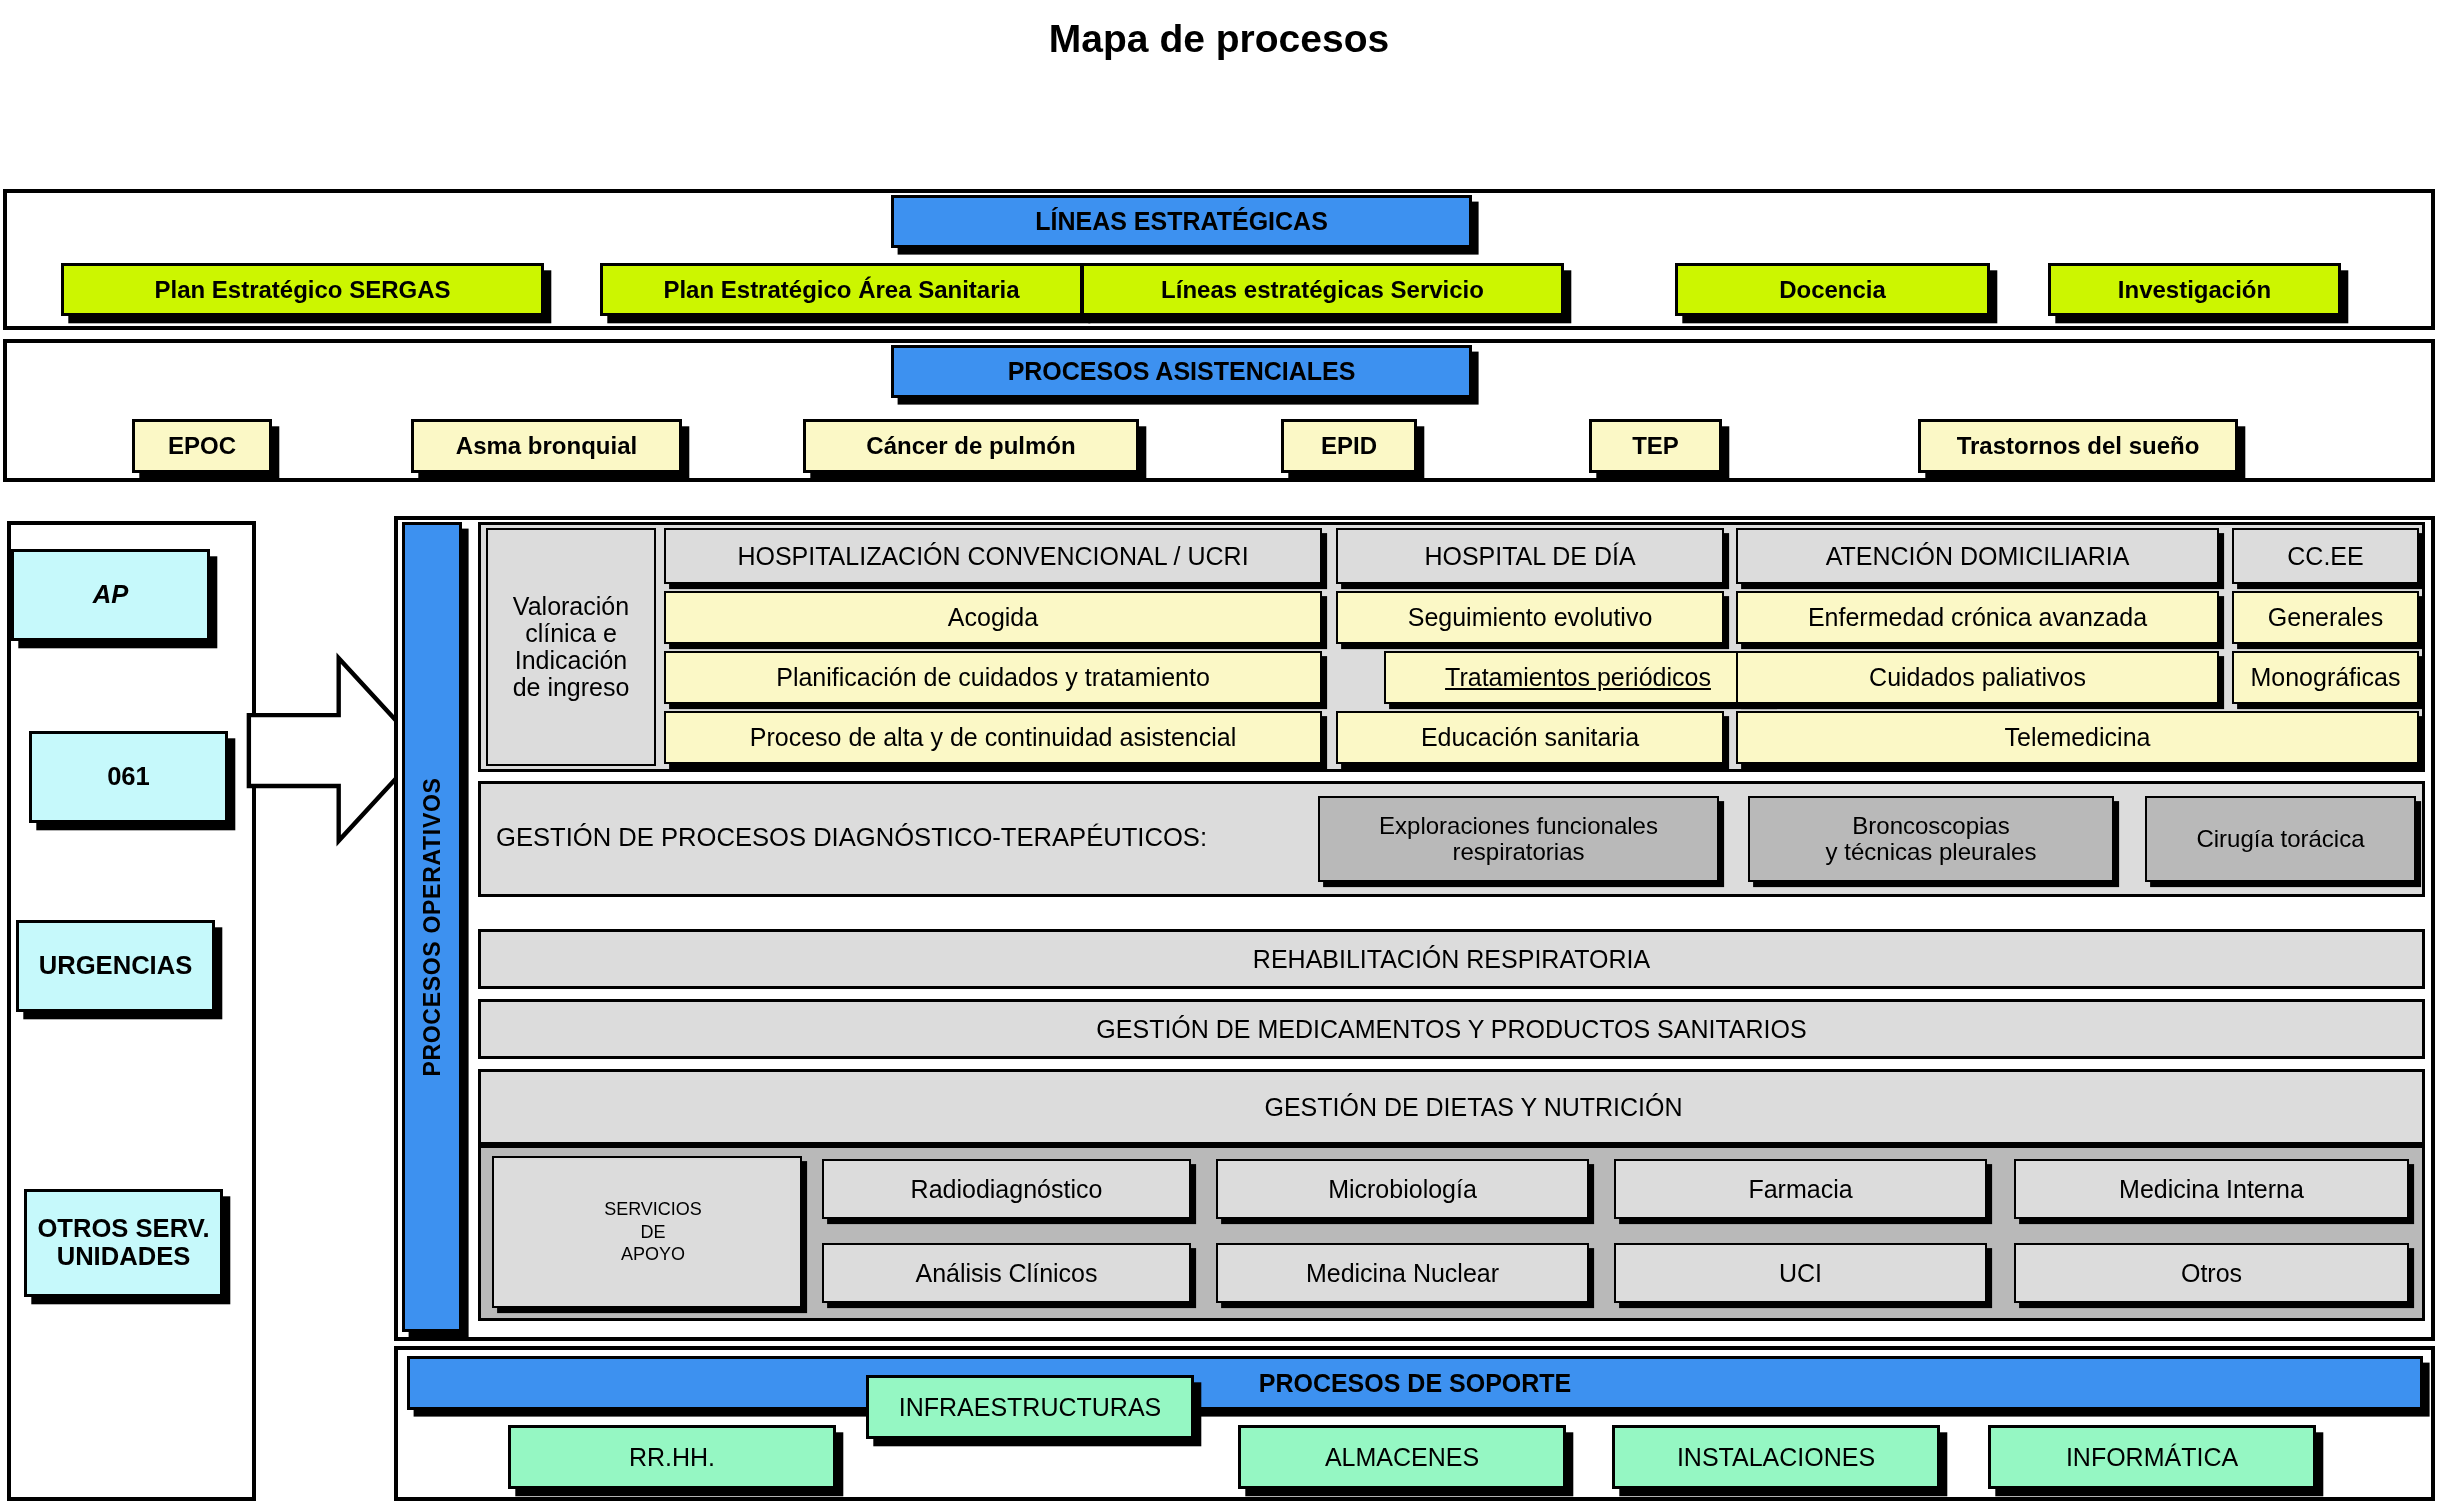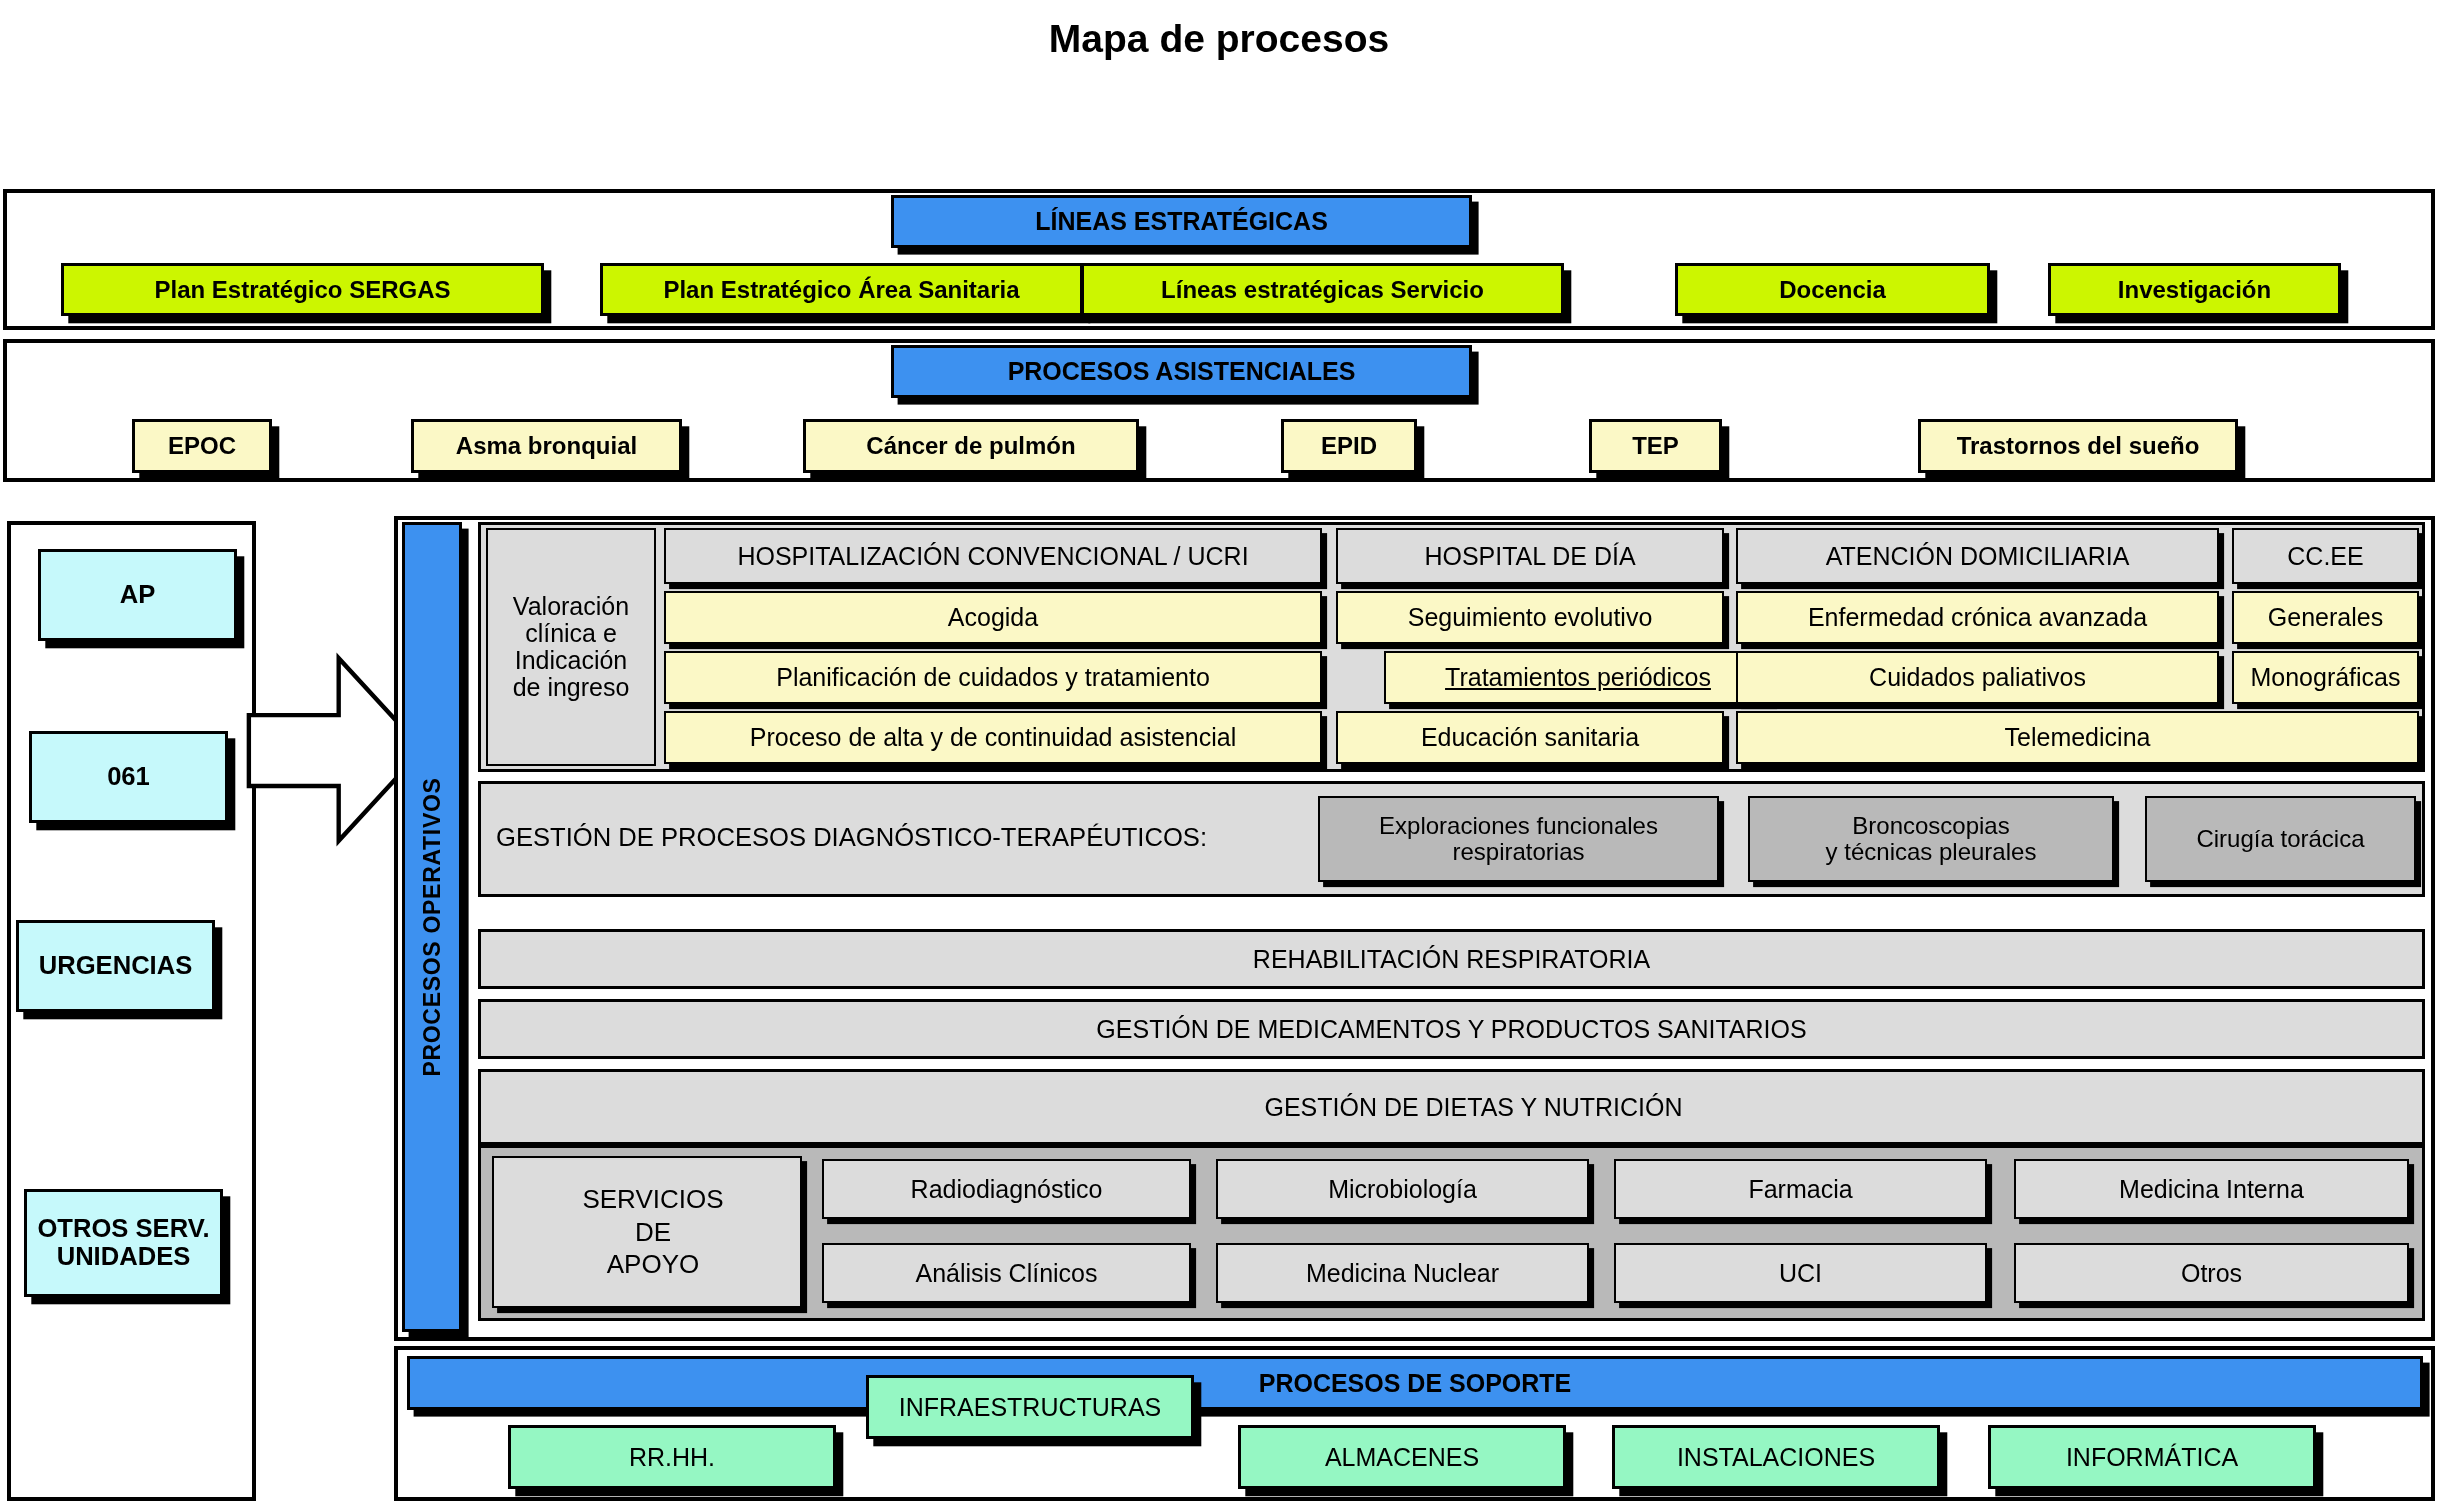--- a/index.html
+++ b/index.html
@@ -103,21 +103,21 @@
 
 <div class="bx cream ab" style="left:132px; top:419px; width:140px; height:54px;">EPOC</div>
 <div class="bx cream ab" style="left:411px; top:419px; width:271px; height:54px;">Asma bronquial</div>
 <div class="bx cream ab" style="left:803px; top:419px; width:336px; height:54px;">Cáncer de pulmón</div>
 <div class="bx cream ab" style="left:1281px; top:419px; width:136px; height:54px;">EPID</div>
 <div class="bx cream ab" style="left:1589px; top:419px; width:133px; height:54px;">TEP</div>
 <div class="bx cream ab" style="left:1918px; top:419px; width:320px; height:54px;">Trastornos del sueño</div>
 
 <div class="ab" style="left:7.3px; top:521px; width:249px; height:980px; border:4.4px solid #000; background:#fff;"></div>
 
-<div class="bx cyan ab" style="left:38px; top:549px; width:199px; height:92px;">AP</div>
+<div class="bx cyan ab" style="left:11px; top:549px; width:199px; height:92px;font-style:italic;">AP</div>
 <div class="bx cyan ab" style="left:29px; top:731px; width:199px; height:92px;">061</div>
 <div class="bx cyan ab" style="left:16px; top:920px; width:199px; height:92px;">URGENCIAS</div>
 <div class="bx cyan ab" style="left:24px; top:1189px; width:199px; height:108px; white-space:pre-line;">OTROS SERV.
 UNIDADES</div>
 
 <svg id="flow-arrow" viewBox="0 0 250 330" style="left:245px; top:629px; width:183px; height:241px;">
   <polygon points="5,118 5,215 128,215 128,290 243,165 128,40 128,118" fill="#ffffff" stroke="#000000" stroke-width="6"></polygon>
 </svg>
 
 <div class="ab" style="left:394px; top:516px; width:2041px; height:825px; border:4.4px solid #000; background:#fff;"></div>
@@ -162,21 +162,21 @@
 <div class="bx grey-d ab" style="left:1748px; top:796px; width:366px; height:86px; white-space:pre-line; box-shadow:5.1px 5.1px 0 0 #000; border-width:2.9px;">Broncoscopias
 y técnicas pleurales</div>
 <div class="bx grey-d ab" style="left:2145px; top:796px; width:271px; height:86px; box-shadow:5.1px 5.1px 0 0 #000; border-width:2.9px;">Cirugía torácica</div>
 
 <div class="bx grey-l ab" style="left:478px; top:929px; width:1947px; height:60px; box-shadow:none; border-width:3.7px;">REHABILITACIÓN RESPIRATORIA</div>
 <div class="bx grey-l ab" style="left:478px; top:999px; width:1947px; height:60px; box-shadow:none; border-width:3.7px;">GESTIÓN DE MEDICAMENTOS Y PRODUCTOS SANITARIOS</div>
 <div class="bx grey-l ab" style="left:478px; top:1069px; width:1947px; height:76px; box-shadow:none; border-width:3.7px;padding-left:44px;">GESTIÓN DE DIETAS Y NUTRICIÓN</div>
 
 <div class="ab" style="left:478px; top:1145px; width:1947px; height:176px; background:#b9b9b9; border:3.7px solid #000;"></div>
 
-<div class="bx grey-l ab" style="left:492px; top:1156px; width:310px; height:152px; white-space:pre-line; box-shadow:5.1px 5.1px 0 0 #000; border-width:2.9px; font-size:26px; line-height:1.25;padding-left:12px;">SERVICIOS
+<div class="bx grey-l ab" style="left:492px; top:1156px; width:310px; height:152px; white-space:pre-line; box-shadow:5.1px 5.1px 0 0 #000; border-width:2.9px; font-size:18px; line-height:1.25;padding-left:12px;">SERVICIOS
 DE
 APOYO</div>
 
 <div class="bx grey-l ab" style="left:822px; top:1159px; width:369px; height:60px; box-shadow:5.1px 5.1px 0 0 #000; border-width:2.9px;">Radiodiagnóstico</div>
 <div class="bx grey-l ab" style="left:1216px; top:1159px; width:373px; height:60px; box-shadow:5.1px 5.1px 0 0 #000; border-width:2.9px;">Microbiología</div>
 <div class="bx grey-l ab" style="left:1614px; top:1159px; width:373px; height:60px; box-shadow:5.1px 5.1px 0 0 #000; border-width:2.9px;">Farmacia</div>
 <div class="bx grey-l ab" style="left:2014px; top:1159px; width:395px; height:60px; box-shadow:5.1px 5.1px 0 0 #000; border-width:2.9px;">Medicina Interna</div>
 
 <div class="bx grey-l ab" style="left:822px; top:1243px; width:369px; height:60px; box-shadow:5.1px 5.1px 0 0 #000; border-width:2.9px;">Análisis Clínicos</div>
 <div class="bx grey-l ab" style="left:1216px; top:1243px; width:373px; height:60px; box-shadow:5.1px 5.1px 0 0 #000; border-width:2.9px;">Medicina Nuclear</div>

